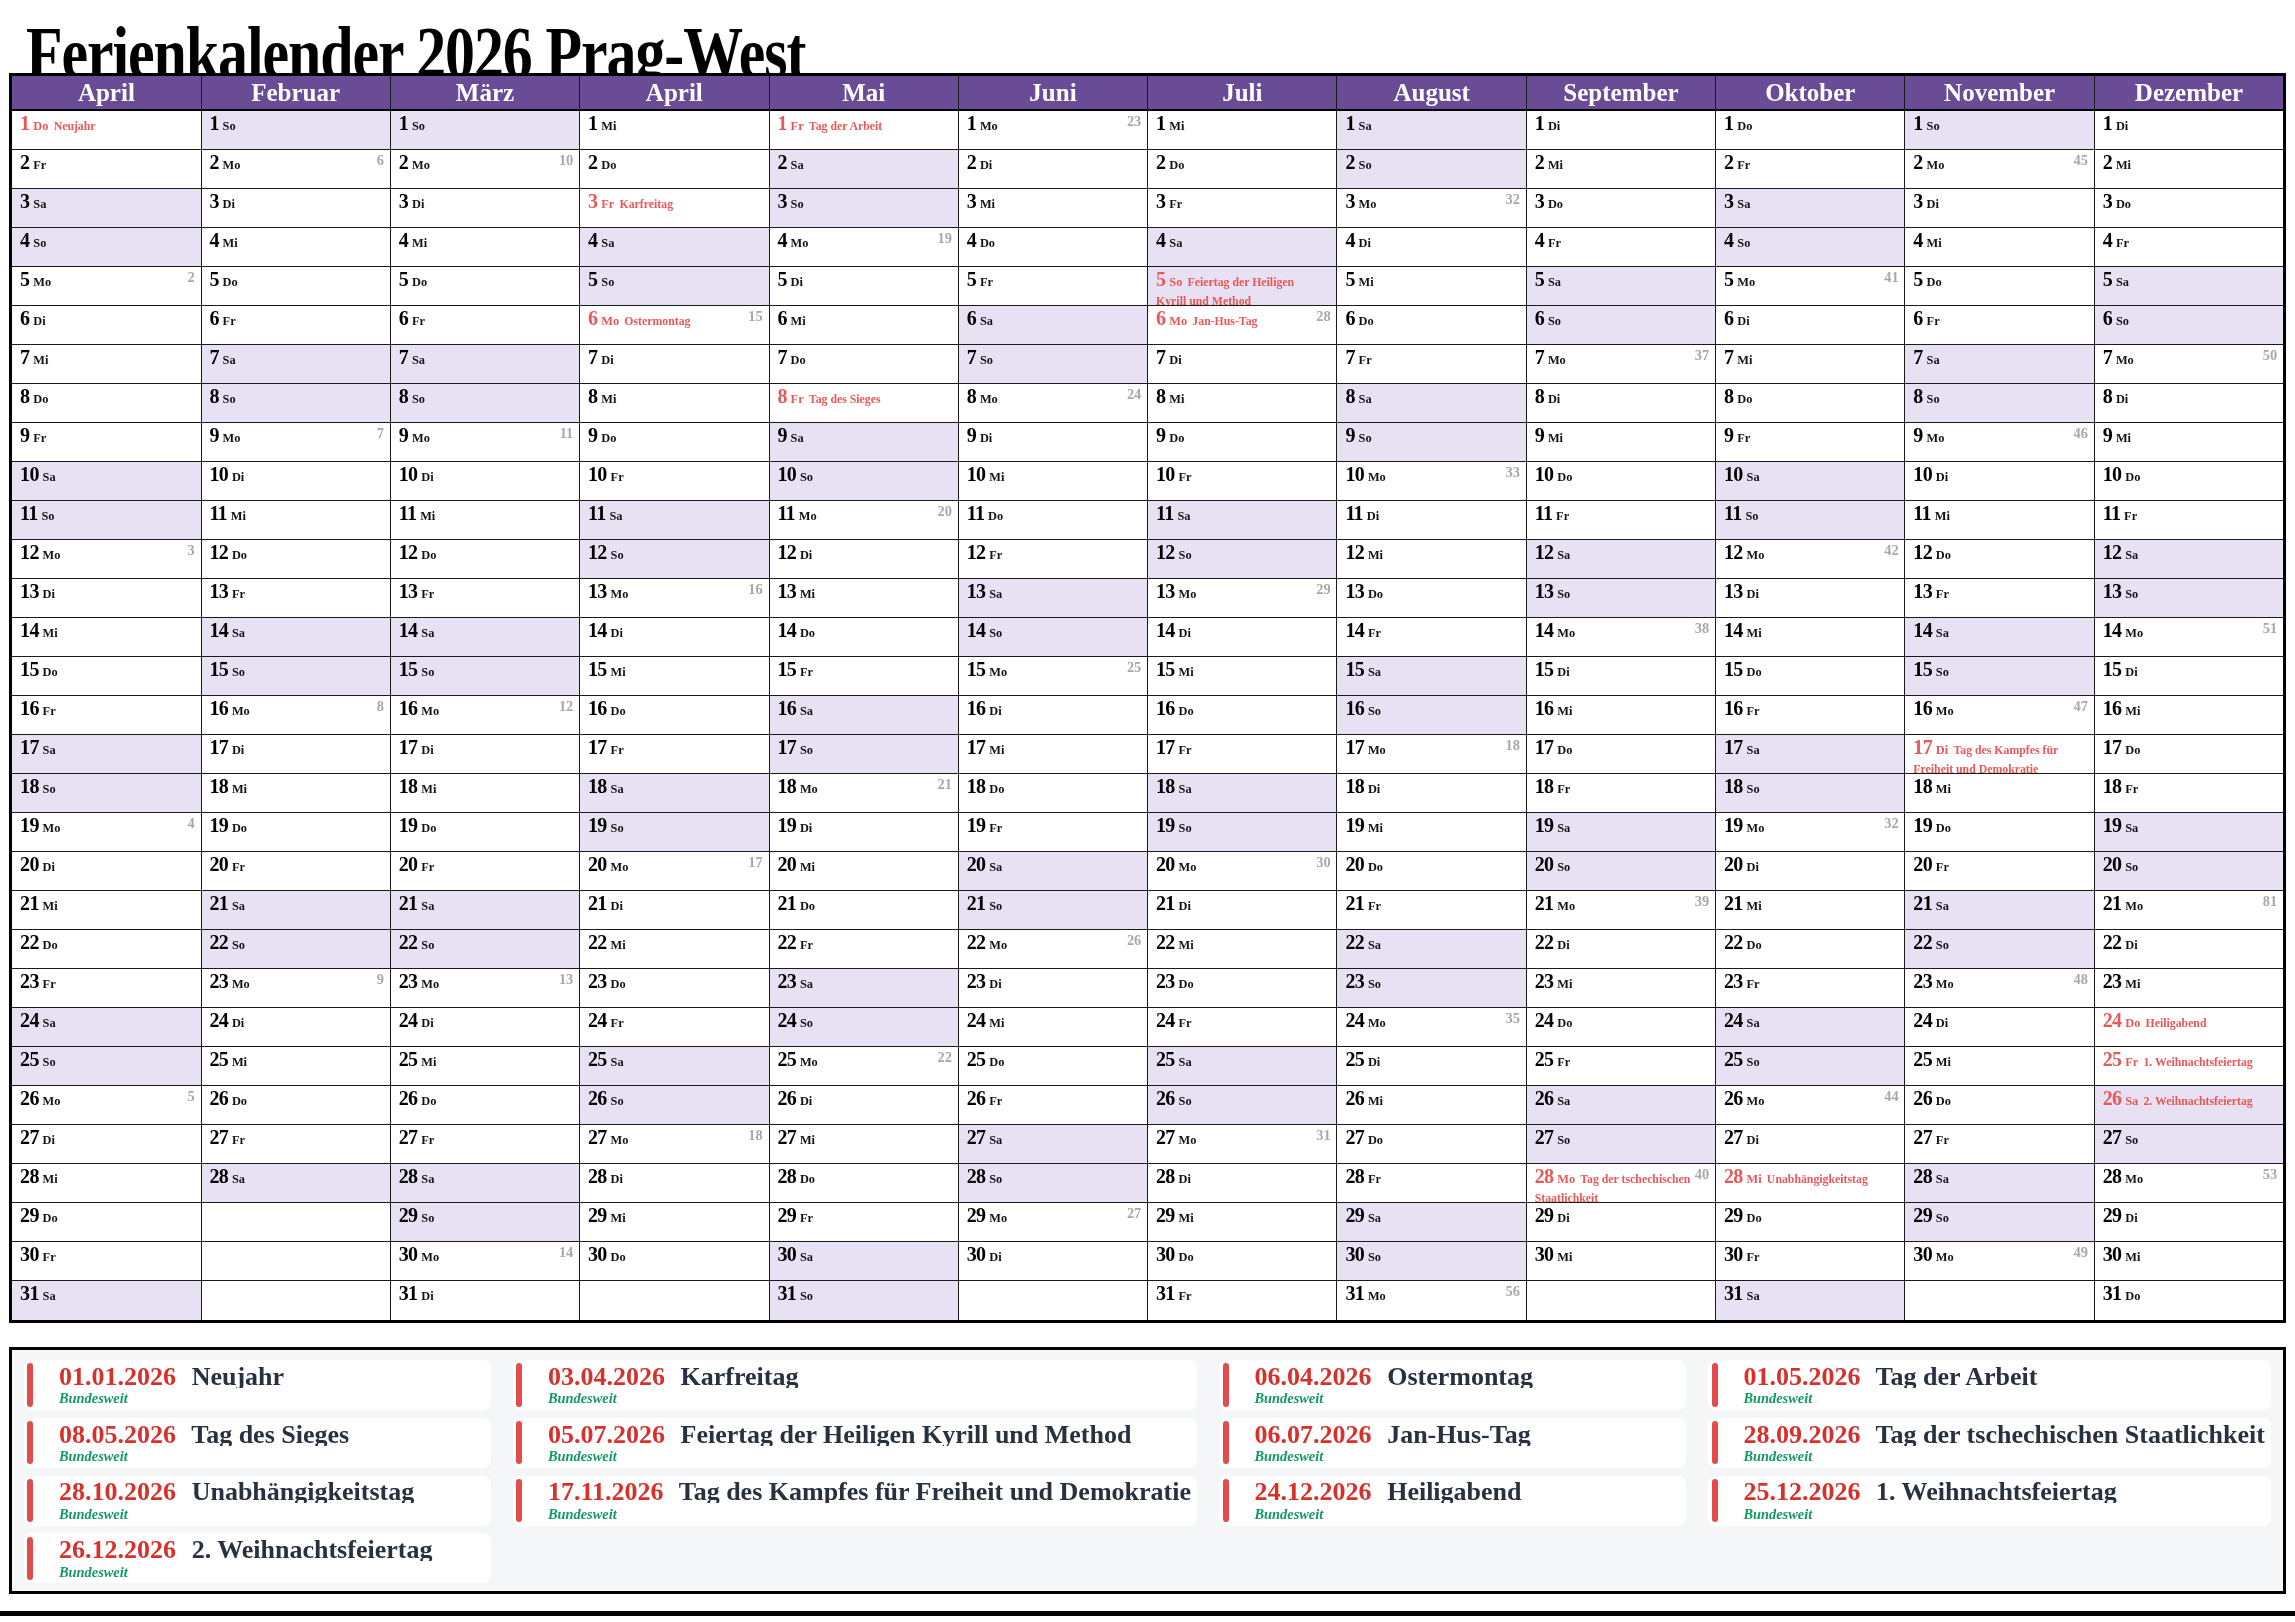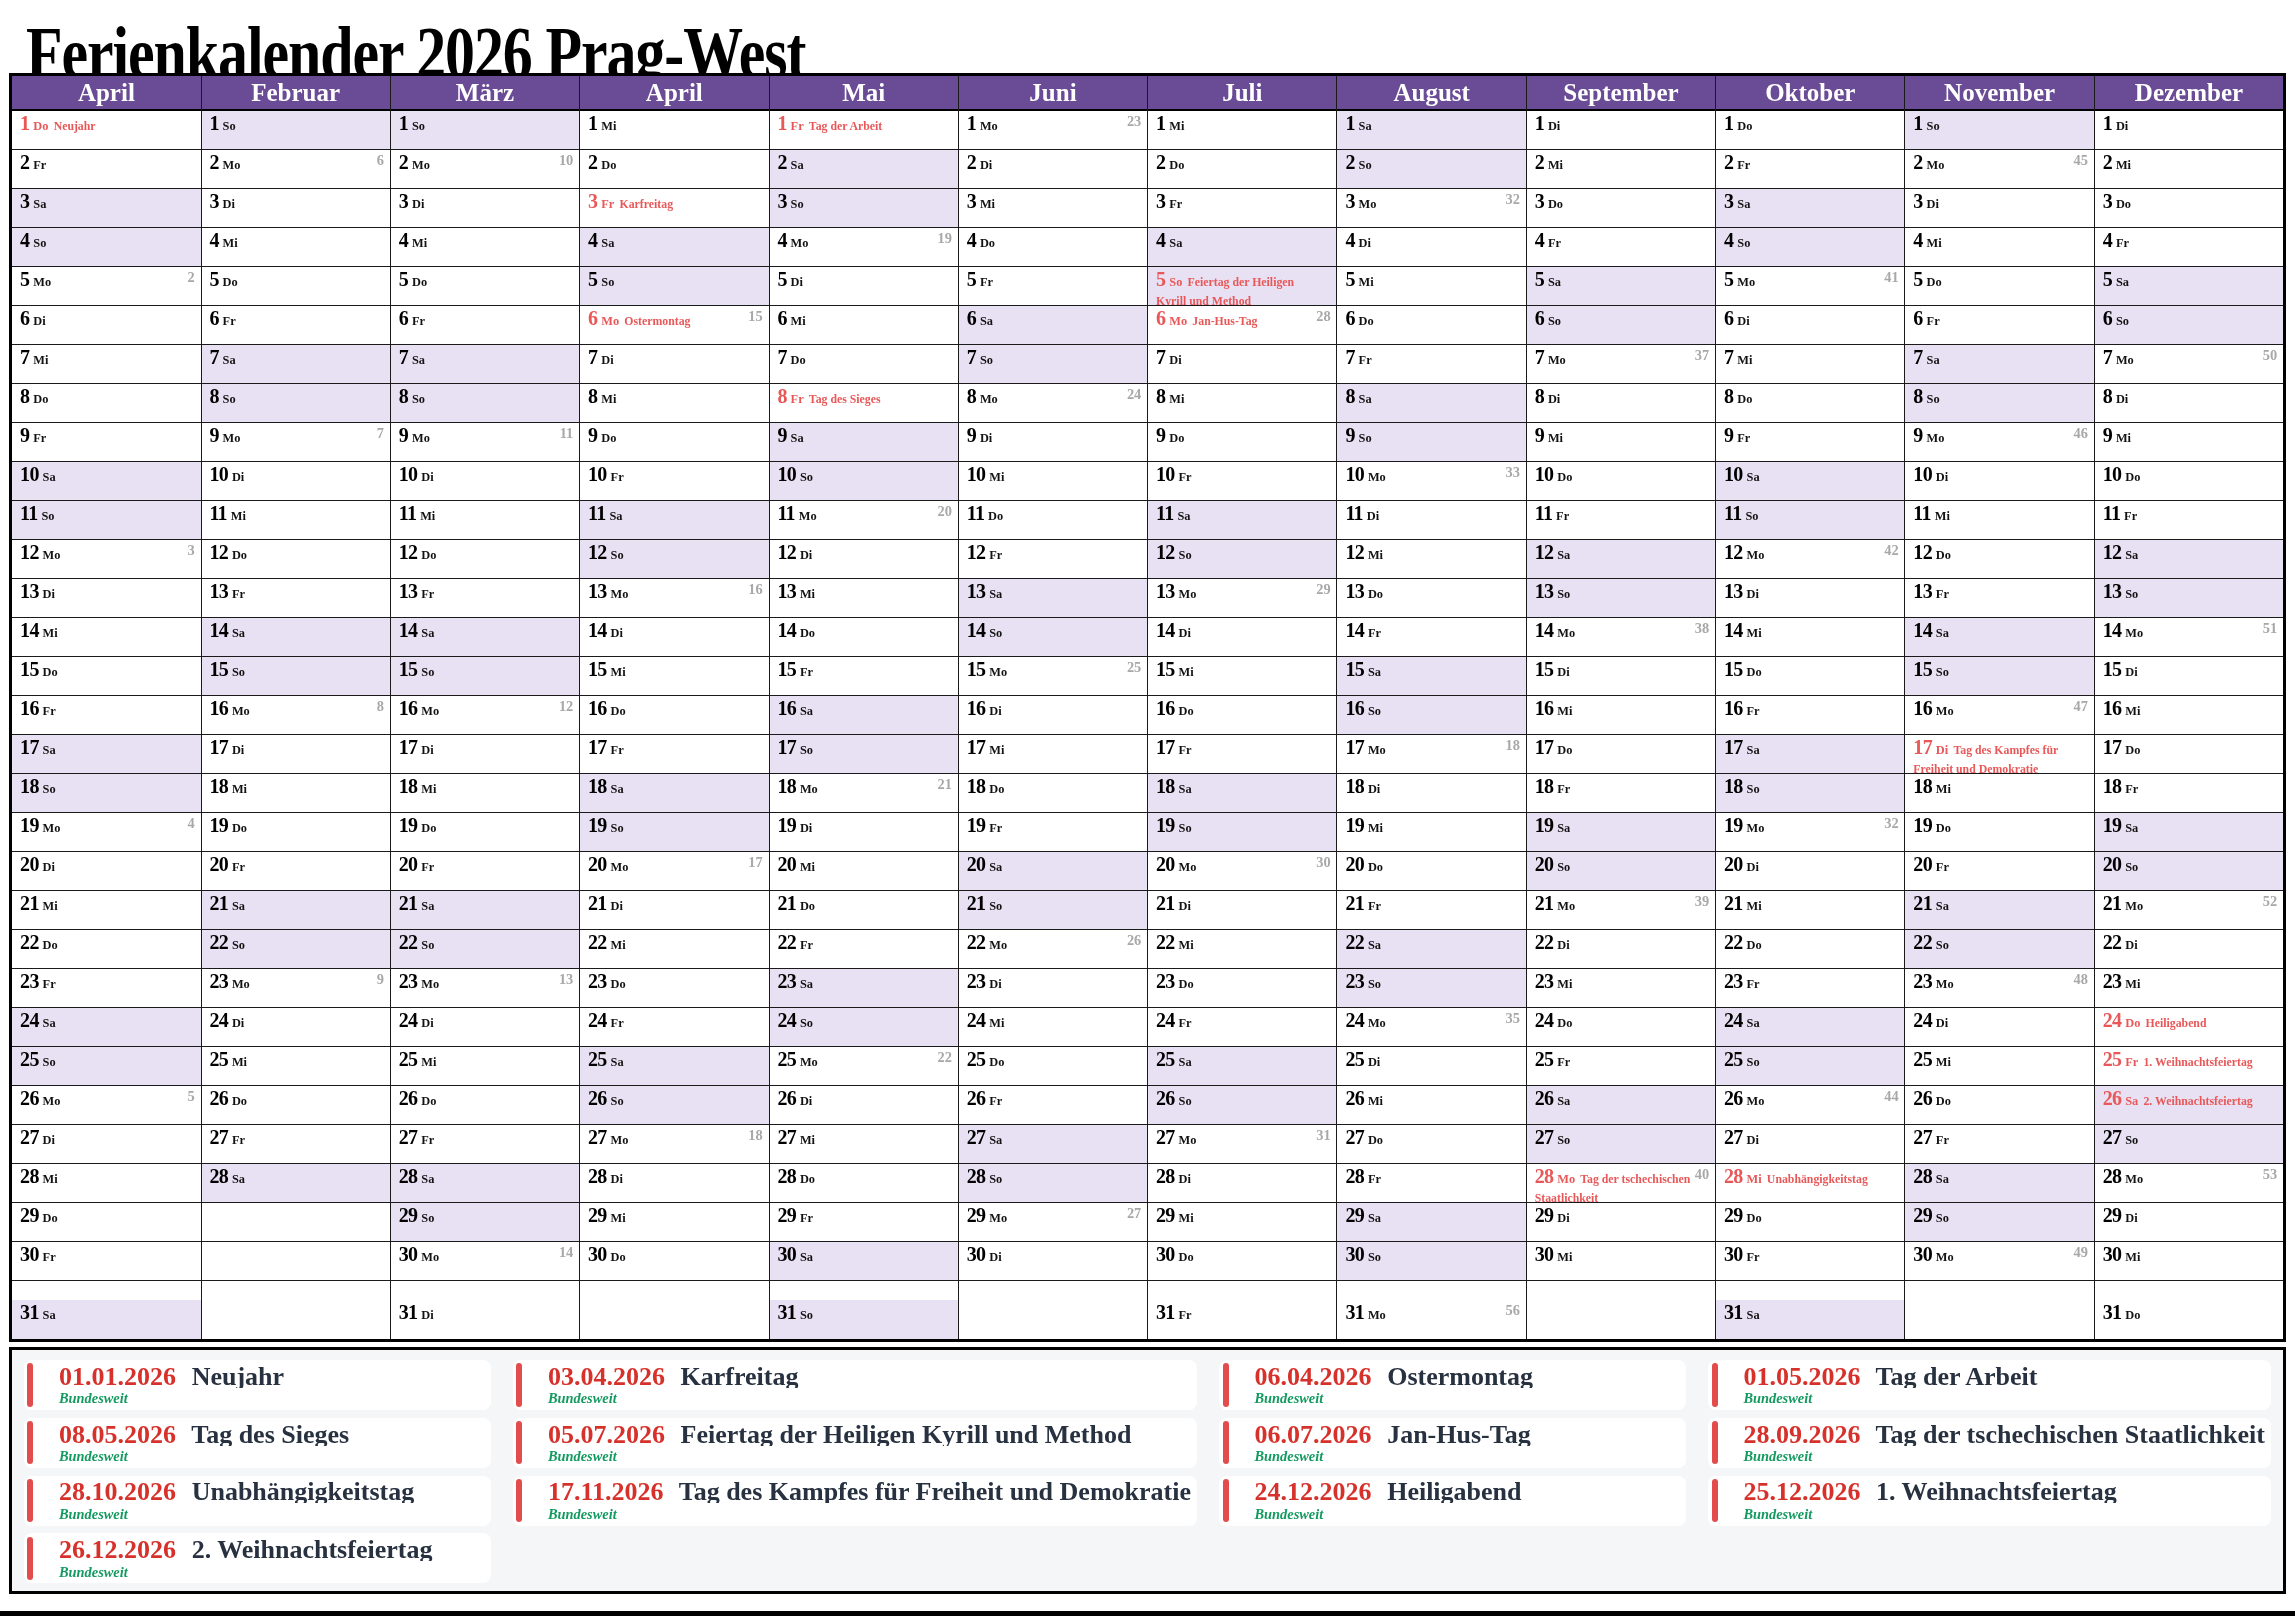--- a/index.html
+++ b/index.html
@@ -13,21 +13,21 @@
         letter-spacing:-1.3px;}
   
   .calendar{position:absolute;left:9.2px;top:73px;width:2277px;border:3.3px solid #000;
             display:flex;background:#fff;box-sizing:border-box;}
   .month-col{flex:1 1 0;min-width:0;border-right:1.3px solid #1a1a1a;display:flex;flex-direction:column;}
   .month-col:last-child{border-right:none;}
   .month-header{height:33px;background:var(--purple,#6a4c96);color:#fff;font-weight:bold;font-size:25px;
                 display:flex;align-items:center;justify-content:center;border-bottom:2px solid #000;}
   .cell{height:39px;box-sizing:border-box;border-bottom:1.3px solid #1a1a1a;position:relative;
         padding:2.6px 22px 0 7.9px;line-height:19.6px;overflow:hidden;background:#fff;}
-  .month-col .cell:last-child{border-bottom:none;margin-top:19px;}
+  .month-col .cell:last-child{border-bottom:none;}
   .cell.weekend{background:var(--lavender,#e8e1f4);}
   .day-number{font-size:20px;font-weight:bold;color:#000;letter-spacing:-0.7px;}
   .weekday-label{font-size:12.4px;font-weight:bold;color:#131313;margin-left:3.9px;}
   .holiday-label{font-size:11.8px;font-weight:bold;margin-left:5.2px;color:var(--hol-red,#e85858);}
   .cell.holiday .day-number,.cell.holiday .weekday-label{color:var(--hol-red,#e85858);}
   .week-number{position:absolute;top:2.6px;right:5.9px;font-size:14.4px;font-weight:bold;
                color:var(--wk-gray,#a8a8a8);line-height:14.4px;}
   
   .legend{position:absolute;left:9.2px;top:1347px;width:2277px;height:247px;border:3.3px solid #000;
           background:#f5f6f8;box-sizing:border-box;padding:9.8px 11.8px;}
@@ -1879,21 +1879,21 @@
     
   </div>
 
   <div class="cell weekend">
     <span class="day-number">20</span><span class="weekday-label">So</span>
     
   </div>
 
   <div class="cell">
     <span class="day-number">21</span><span class="weekday-label">Mo</span>
-    <span class="week-number">52</span>
+    <span class="week-number">81</span>
   </div>
 
   <div class="cell">
     <span class="day-number">22</span><span class="weekday-label">Di</span>
     
   </div>
 
   <div class="cell">
     <span class="day-number">23</span><span class="weekday-label">Mi</span>
     

